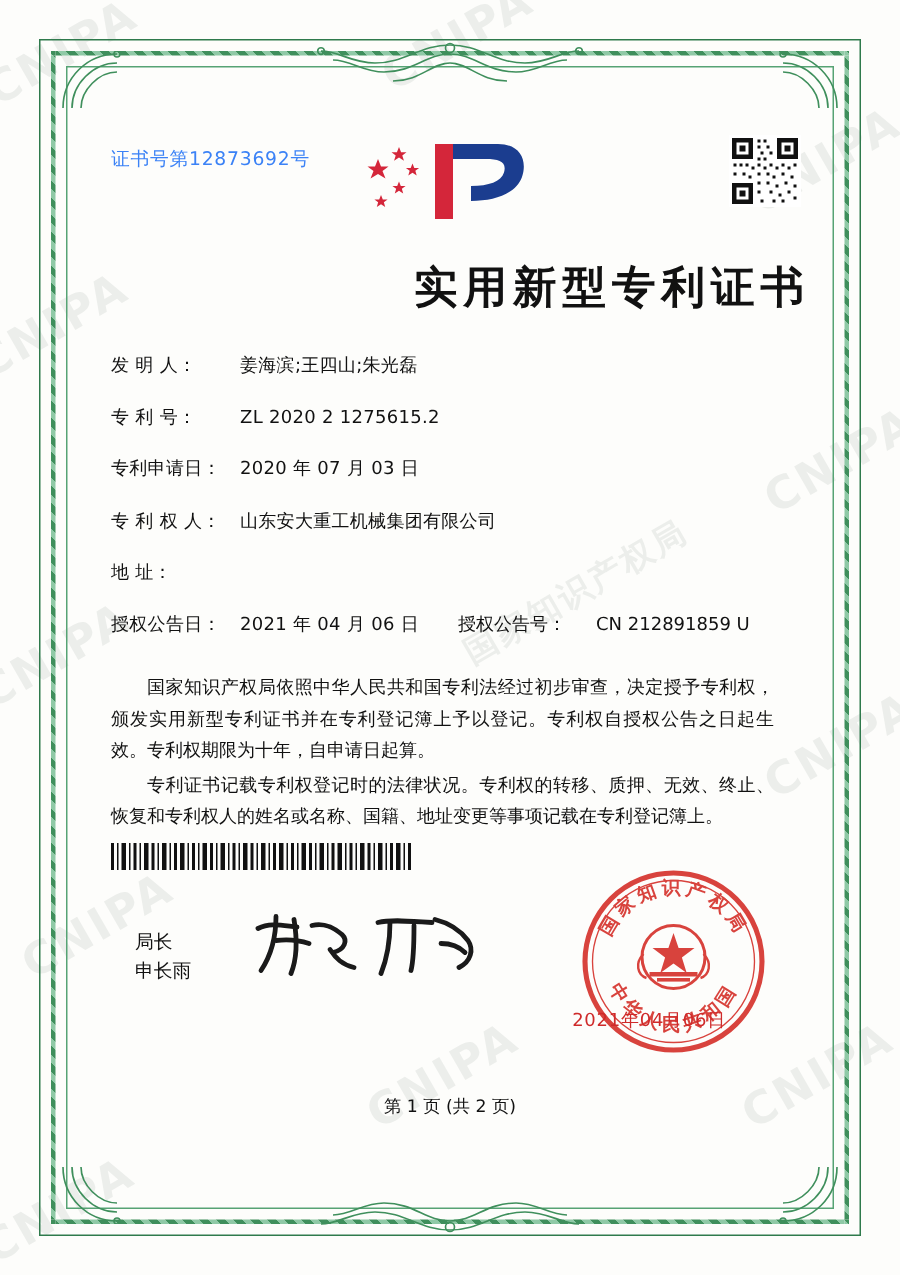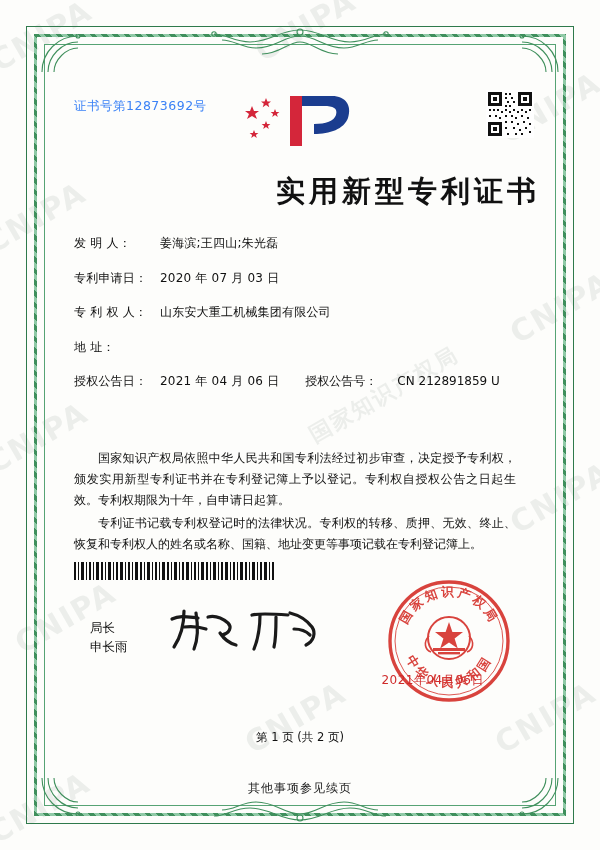--- a/index.html
+++ b/index.html
@@ -425,20 +425,24 @@
     <div class="title">实用新型专利证书</div>
 
     <div class="fields">
 
 
       <div class="field-row">
         <div class="field-label">发  明  人：</div>
         <div class="field-value">姜海滨;王四山;朱光磊</div>
       </div>
 
+      <div class="field-row">
+        <div class="field-label">专  利  号：</div>
+        <div class="field-value">ZL 2020 2 1275615.2</div>
+      </div>
 
       <div class="field-row">
         <div class="field-label">专利申请日：</div>
         <div class="field-value">2020 年 07 月 03 日</div>
       </div>
 
       <div class="field-row">
         <div class="field-label">专 利 权 人：</div>
         <div class="field-value">山东安大重工机械集团有限公司</div>
       </div>
@@ -565,16 +569,15 @@
           <text font-size="12.5" font-weight="bold" fill="#d42a23" letter-spacing="3" font-family="'DejaVu Sans','Liberation Sans',sans-serif">
             <textPath href="#sealBottom" startOffset="50%" text-anchor="middle">中华人民共和国</textPath>
           </text>
         </g>
       </svg>
     </div>
     <div class="seal-date">2021年04月06日</div>
 
     <div class="page-no">第 1 页 (共 2 页)</div>
 
-    <div class="footer-note">其他事项参见续页</div>
 
   </div>
 </div>
 
 </body></html>

